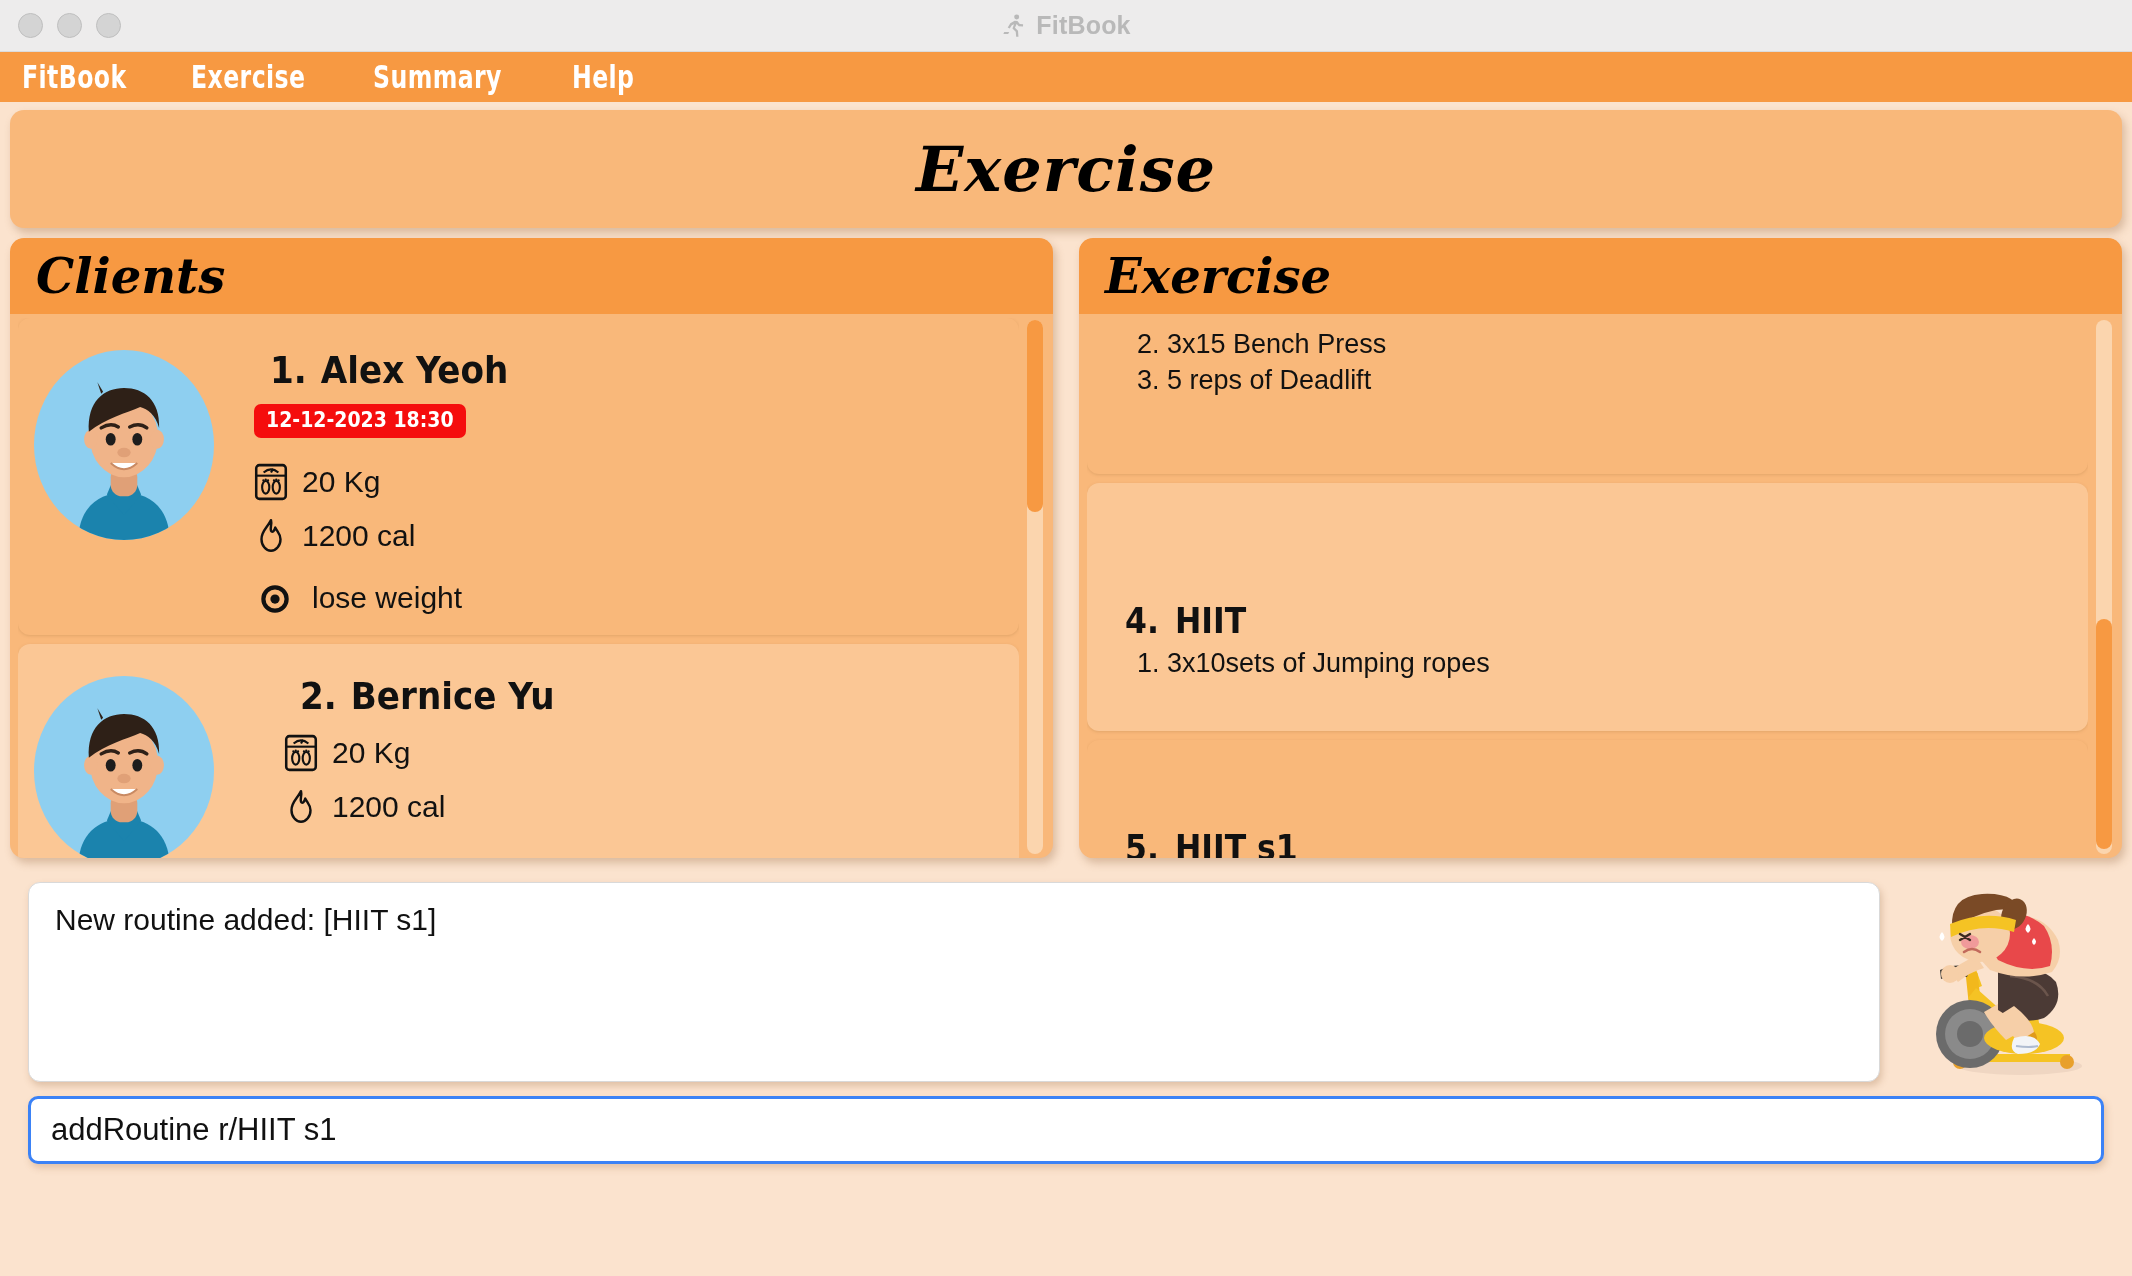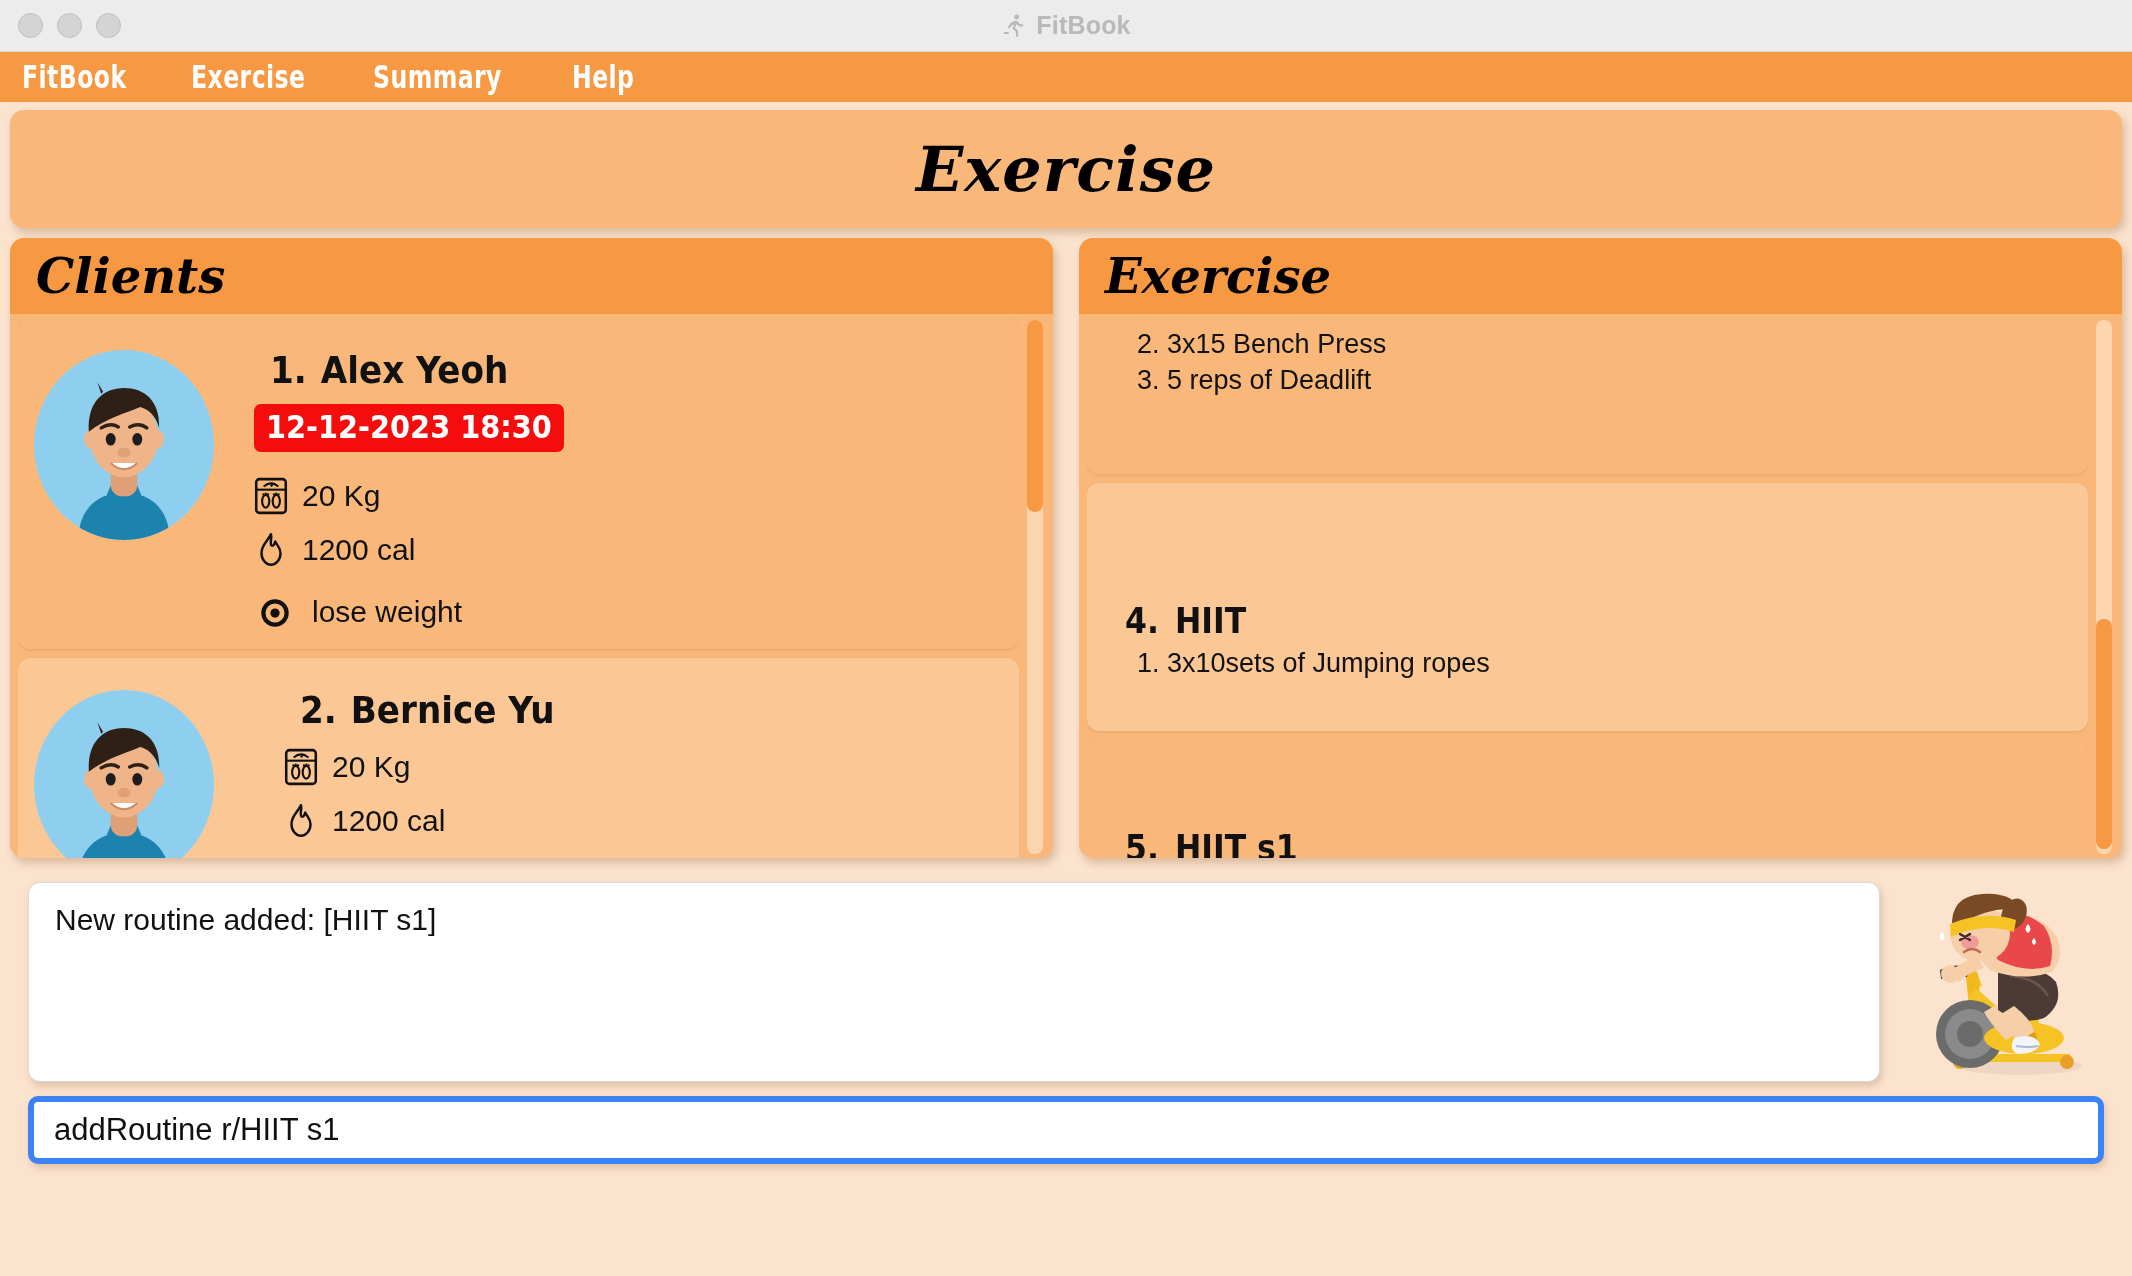--- a/index.html
+++ b/index.html
@@ -165,21 +165,21 @@
     font-family: "DejaVu Sans Condensed", "Liberation Sans Narrow", "Liberation Sans", sans-serif;
     white-space: nowrap;
     margin-bottom: 12px;
     margin-left: 16px;
   }
   .client-name .num { margin-right: 14px; }
   .date-badge {
     display: inline-block;
     background: #f50d0d;
     color: #fff;
-    font-size: 32px; font-weight: bold;
+    font-size: 21px; font-weight: bold;
     font-family: "DejaVu Sans Condensed", "Liberation Sans Narrow", "Liberation Sans", sans-serif;
     padding: 4px 12px 6px 12px;
     border-radius: 7px;
     margin-bottom: 9px;
     white-space: nowrap;
   }
   .stat-row {
     display: flex; align-items: center;
     gap: 14px;
     margin-top: 16px;
@@ -251,21 +251,21 @@
     margin-right: 6px;
     display: flex; align-items: flex-end; justify-content: center;
   }
   .cyclist svg { display: block; }
 
   .cmd-wrap { padding: 14px 18px 0 18px; flex: 0 0 auto; }
   .cmd-input {
     width: 100%;
     height: 68px;
     background: #fff;
-    border: 6px solid #3b82f6;
+    border: 3px solid #3b82f6;
     border-radius: 10px;
     font-size: 31px;
     color: #111;
     padding: 0 20px;
     font-family: "Liberation Sans", sans-serif;
     box-shadow: 2px 4px 7px rgba(150,100,60,.25);
     outline: none;
   }
 
   .statusbar {

